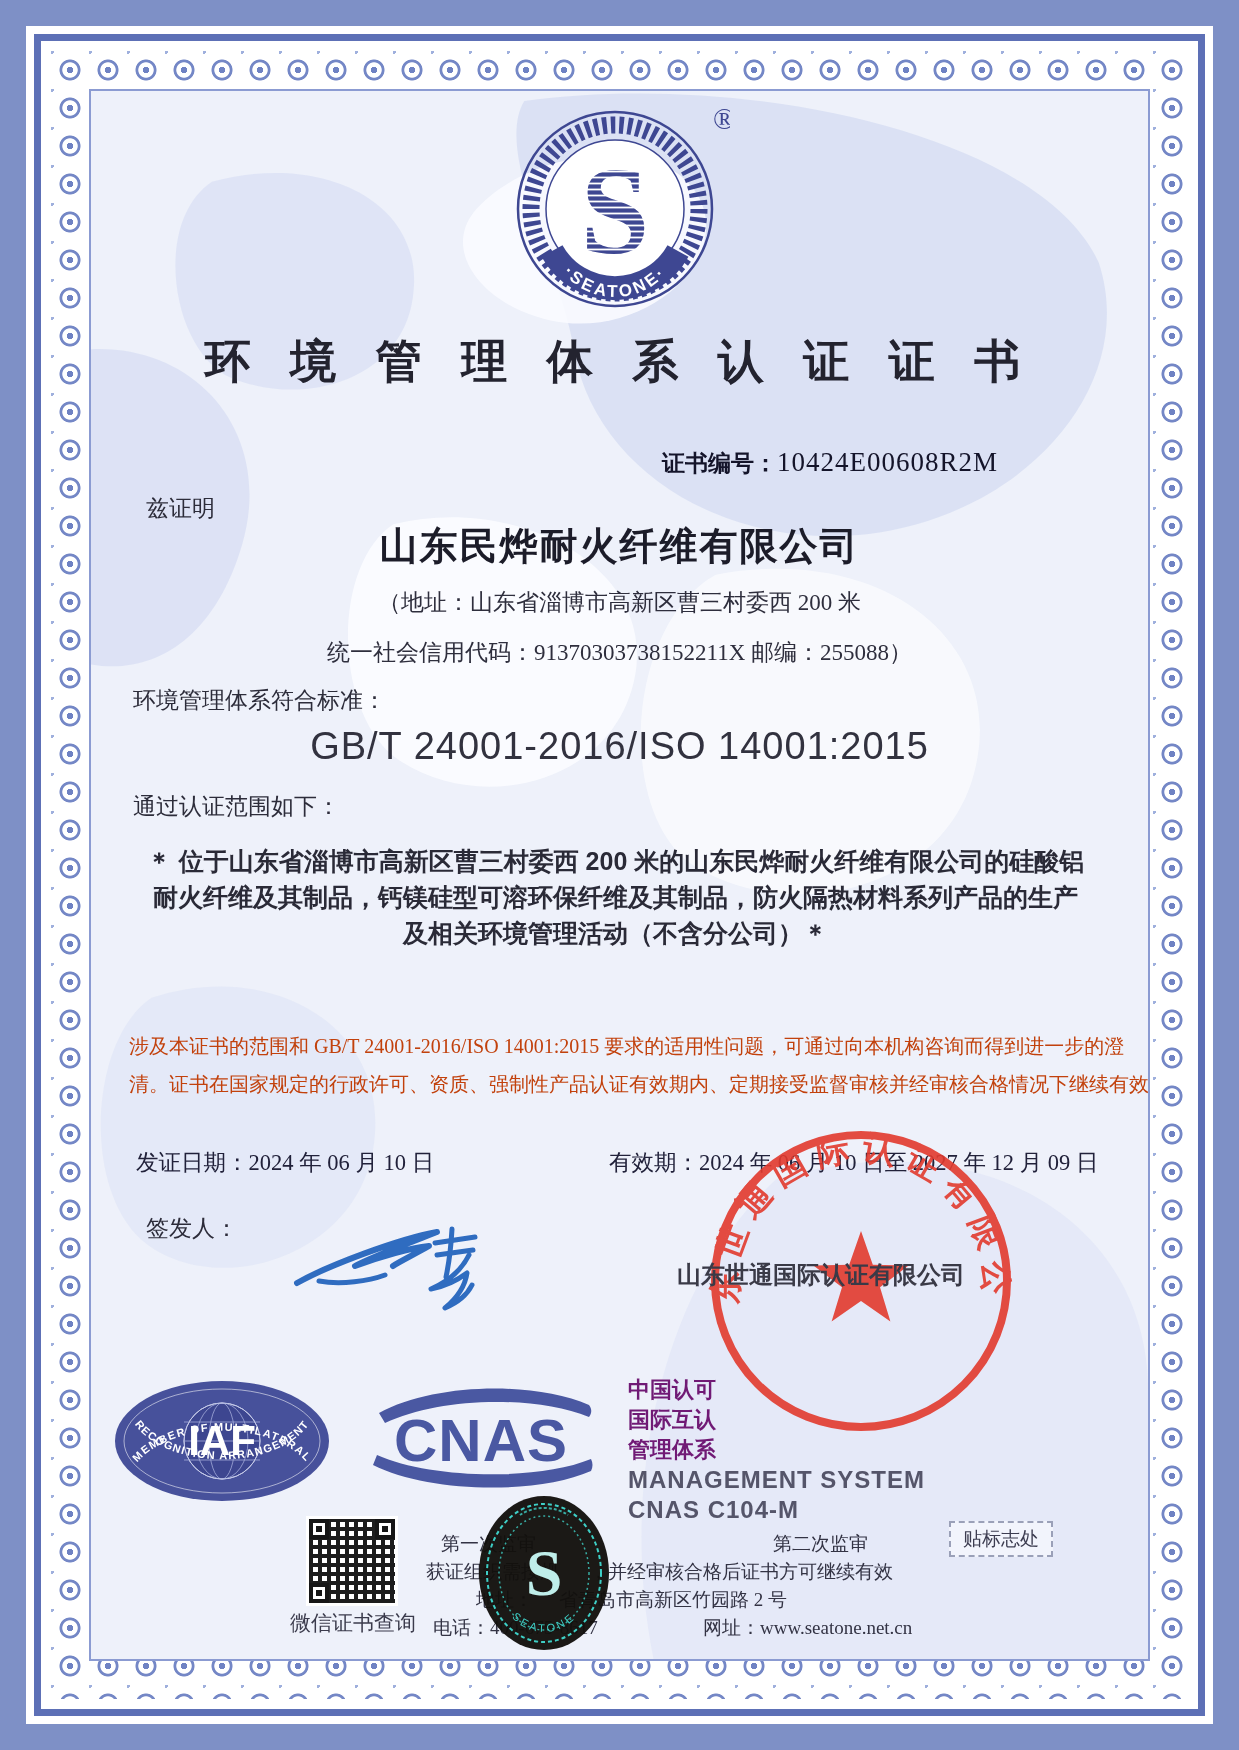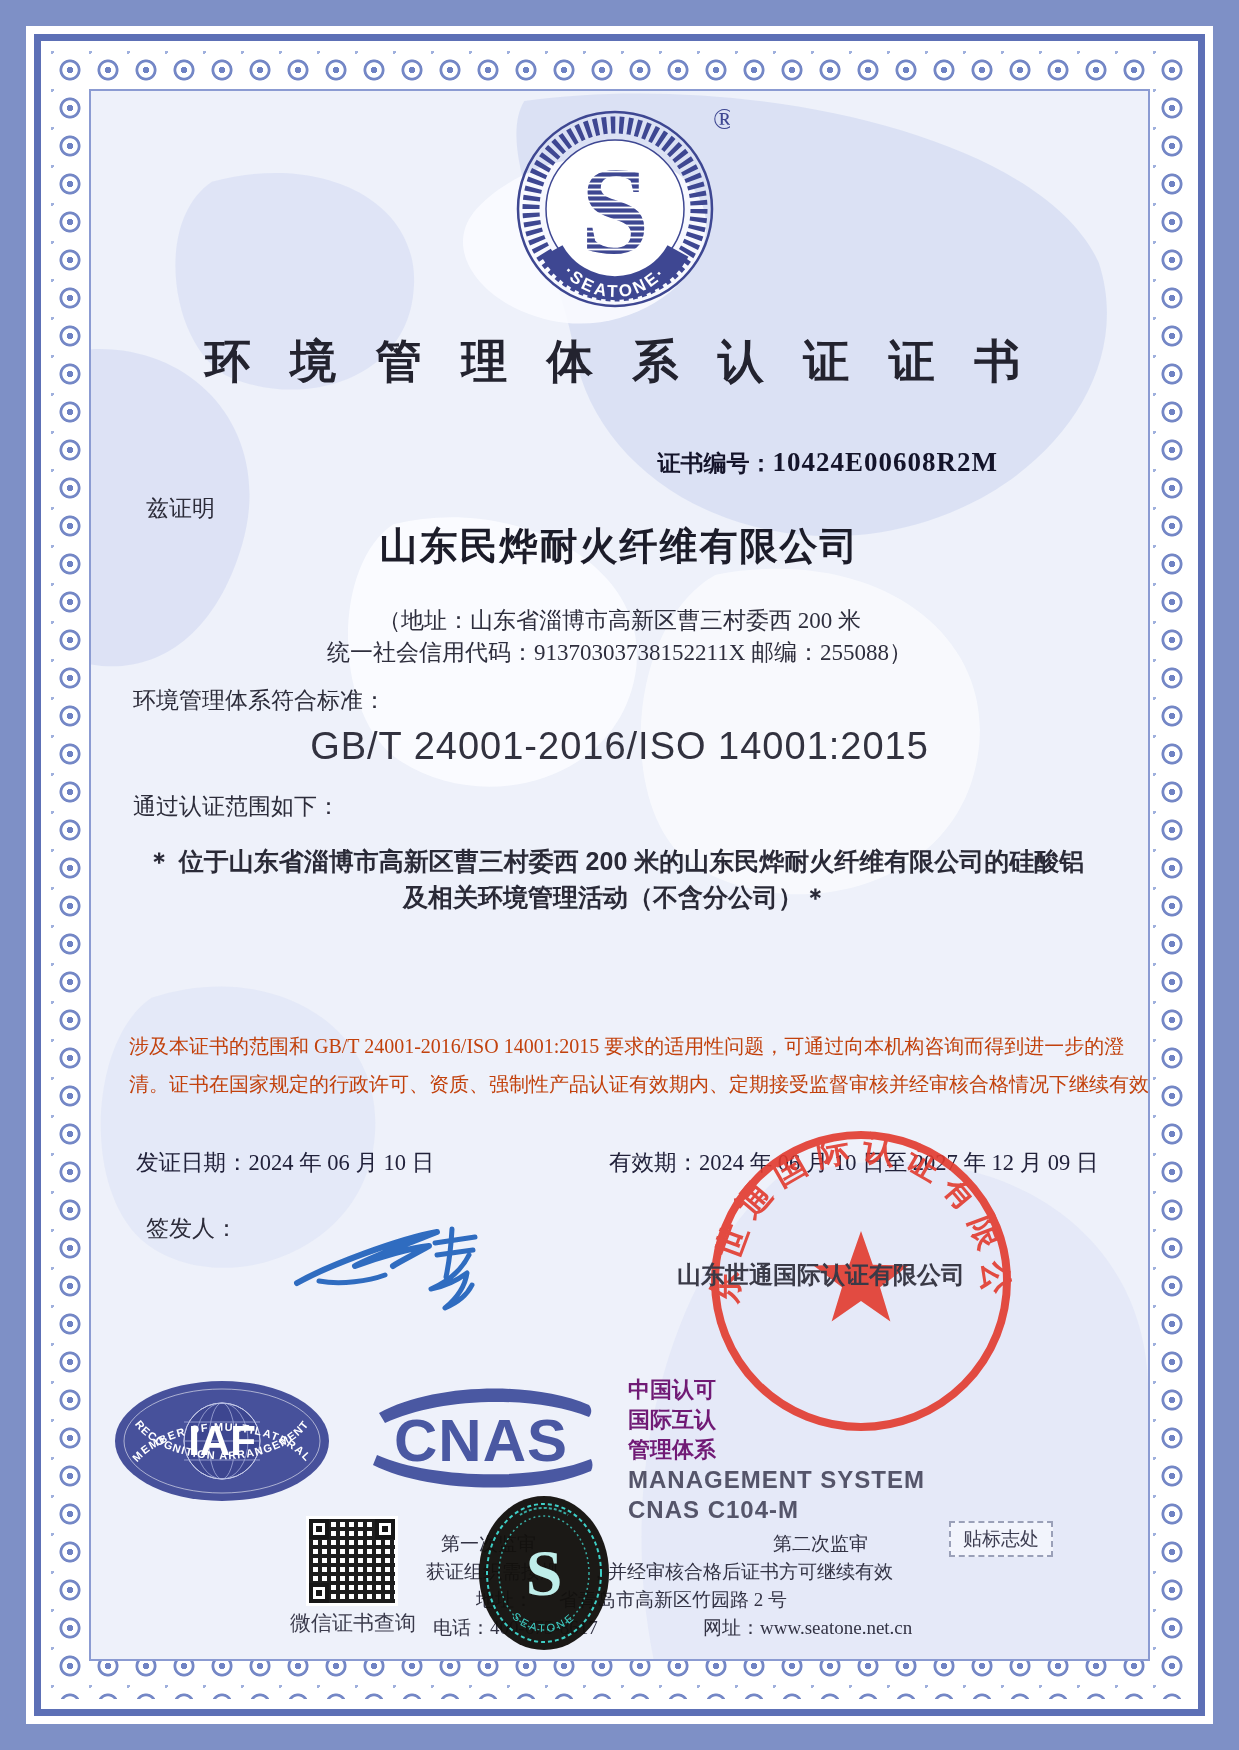--- a/index.html
+++ b/index.html
@@ -21,21 +21,21 @@
   }
   .abs { position:absolute; }
   .ctr { left:0; right:0; text-align:center; }
   .serif { font-family:"Liberation Serif", serif; }
 
   .wm { position:absolute; inset:0; z-index:0; pointer-events:none; }
   .z1 { z-index:1; }
 
   .title { top:240px; font-size:46px; font-weight:600; letter-spacing:14px; color:#23232f; }
   .certno { top:356px; right:150px; font-size:23px; color:#14142a; }
-  .certno b { font-size:27px; font-weight:bold; letter-spacing:1px;margin-top:20px; }
+  .certno b { font-size:27px; font-weight:normal; letter-spacing:1px;margin-top:20px; }
   .lbl { font-size:23px; color:#2c2c3a; }
   .company { top:430px; font-size:38px; font-weight:bold; color:#1c1c29; font-family:"Liberation Sans",sans-serif; letter-spacing:2px;}
   .addr { font-size:23px; color:#2e2e3d; }
   .standard { top:634px; font-size:38px; color:#32323f; font-family:"Liberation Sans",sans-serif; letter-spacing:1px; }
   .scope { top:752px; left:28px; width:993px; text-align:center; font-family:"Liberation Sans",sans-serif;
            font-weight:bold; font-size:25px; line-height:36px; color:#2a2a37; }
   .notes { top:936px; left:38px; width:980px; font-size:20px; line-height:38px; color:#c2410c; white-space:nowrap; }
   .dates { top:1056px; font-size:22.5px; color:#21213a; }
   .footer-sm { font-size:19px; color:#333344; white-space:nowrap; }
   .stickerbox { border:2px dashed #9aa0b8; padding:3px 12px; color:#3c3c50; font-size:19px; background:rgba(255,255,255,.5); }
@@ -92,29 +92,30 @@
       </svg>
 
       <div class="abs ctr z1 title serif">环 境 管 理 体 系 认 证 证 书</div>
 
       <div class="abs z1 certno serif">
         <span style="font-weight:bold;">证书编号：</span><b>10424E00608R2M</b>
       </div>
 
       <div class="abs z1 lbl serif" style="left:55px; top:402px;">兹证明</div>
       <div class="abs ctr z1 company">山东民烨耐火纤维有限公司</div>
-      <div class="abs ctr z1 addr serif" style="top:514px;">（地址：山东省淄博市高新区曹三村委西 200 米</div>
+      <div class="abs ctr z1 addr serif" style="top:496px;">（地址：山东省淄博市高新区曹三村委西 200 米</div>
       <div class="abs ctr z1 addr serif" style="top:546px;">统一社会信用代码：91370303738152211X 邮编：255088）</div>
 
       <div class="abs z1 lbl serif" style="left:42px; top:594px;">环境管理体系符合标准：</div>
       <div class="abs ctr z1 standard">GB/T 24001-2016/ISO 14001:2015</div>
 
       <div class="abs z1 lbl serif" style="left:42px; top:700px;">通过认证范围如下：</div>
       <div class="abs z1 scope">
         <div>＊ 位于山东省淄博市高新区曹三村委西 200 米的山东民烨耐火纤维有限公司的硅酸铝</div>
+        <div>耐火纤维及其制品，钙镁硅型可溶环保纤维及其制品，防火隔热材料系列产品的生产</div>
         <div>及相关环境管理活动（不含分公司）＊</div>
       </div>
 
       <div class="abs z1 notes serif">
         <div>涉及本证书的范围和 GB/T 24001-2016/ISO 14001:2015 要求的适用性问题，可通过向本机构咨询而得到进一步的澄</div>
         <div>清。证书在国家规定的行政许可、资质、强制性产品认证有效期内、定期接受监督审核并经审核合格情况下继续有效。</div>
       </div>
 
       <div class="abs z1 dates serif" style="left:45px; top:1056px;">
         <span>发证日期：</span><span>2024 年 06 月 10 日</span>

